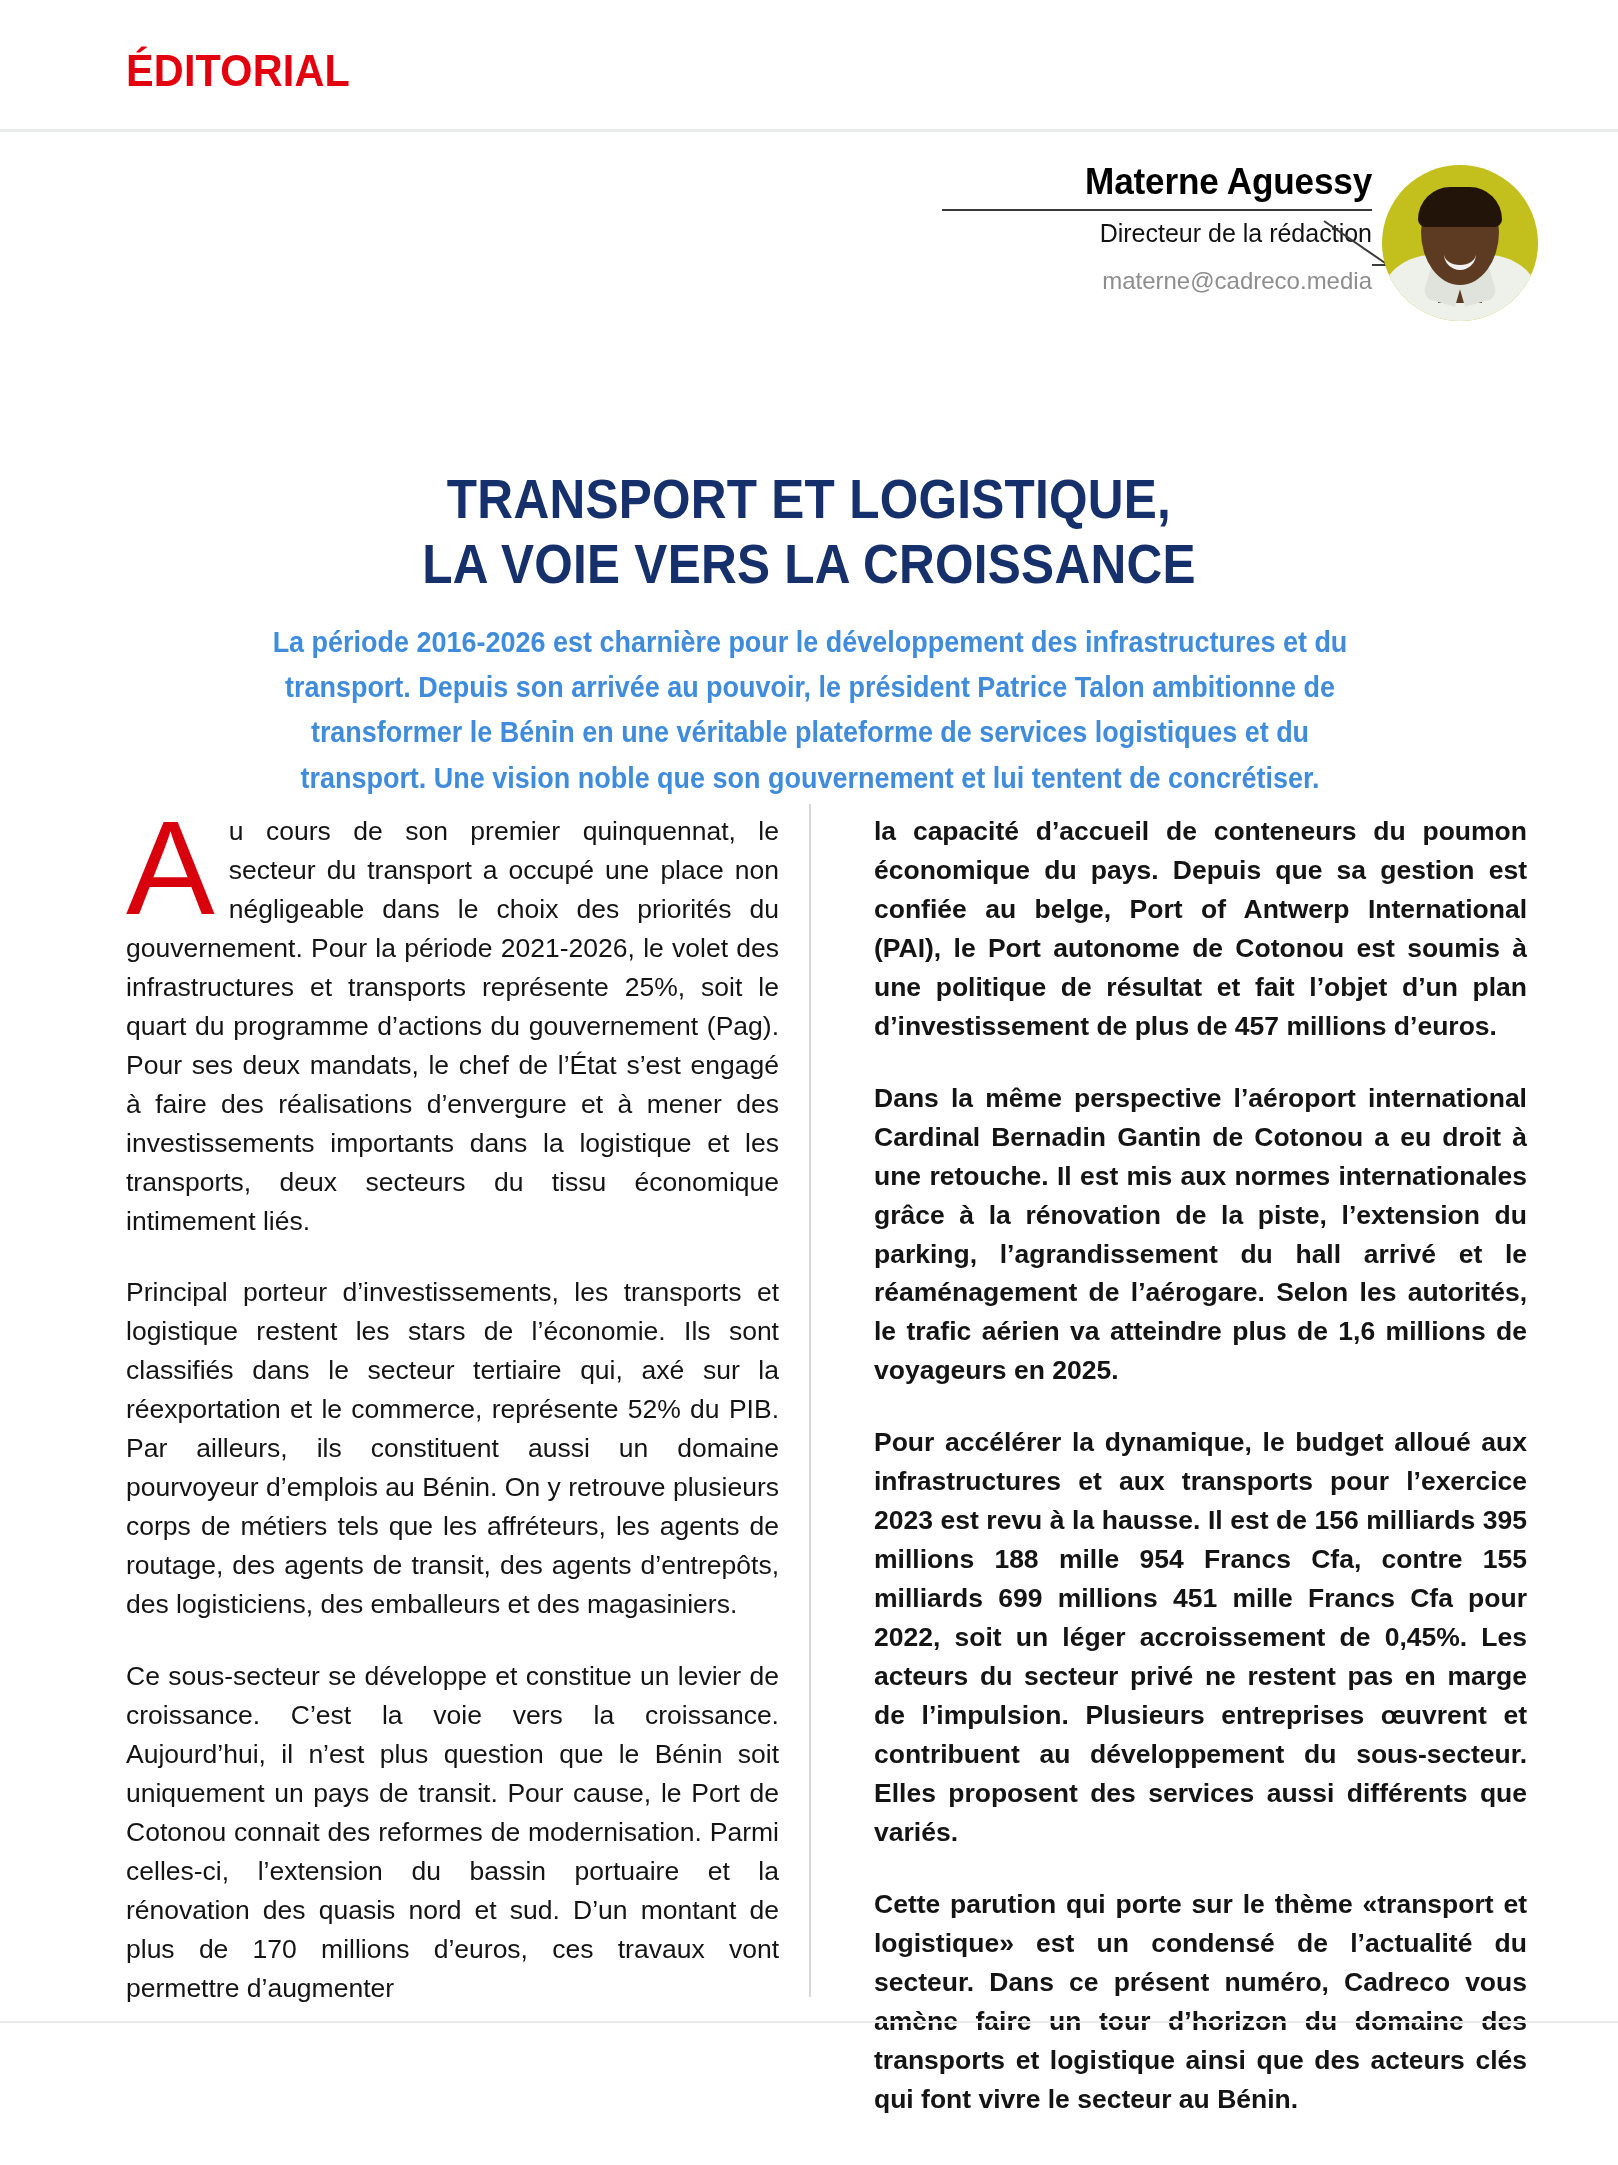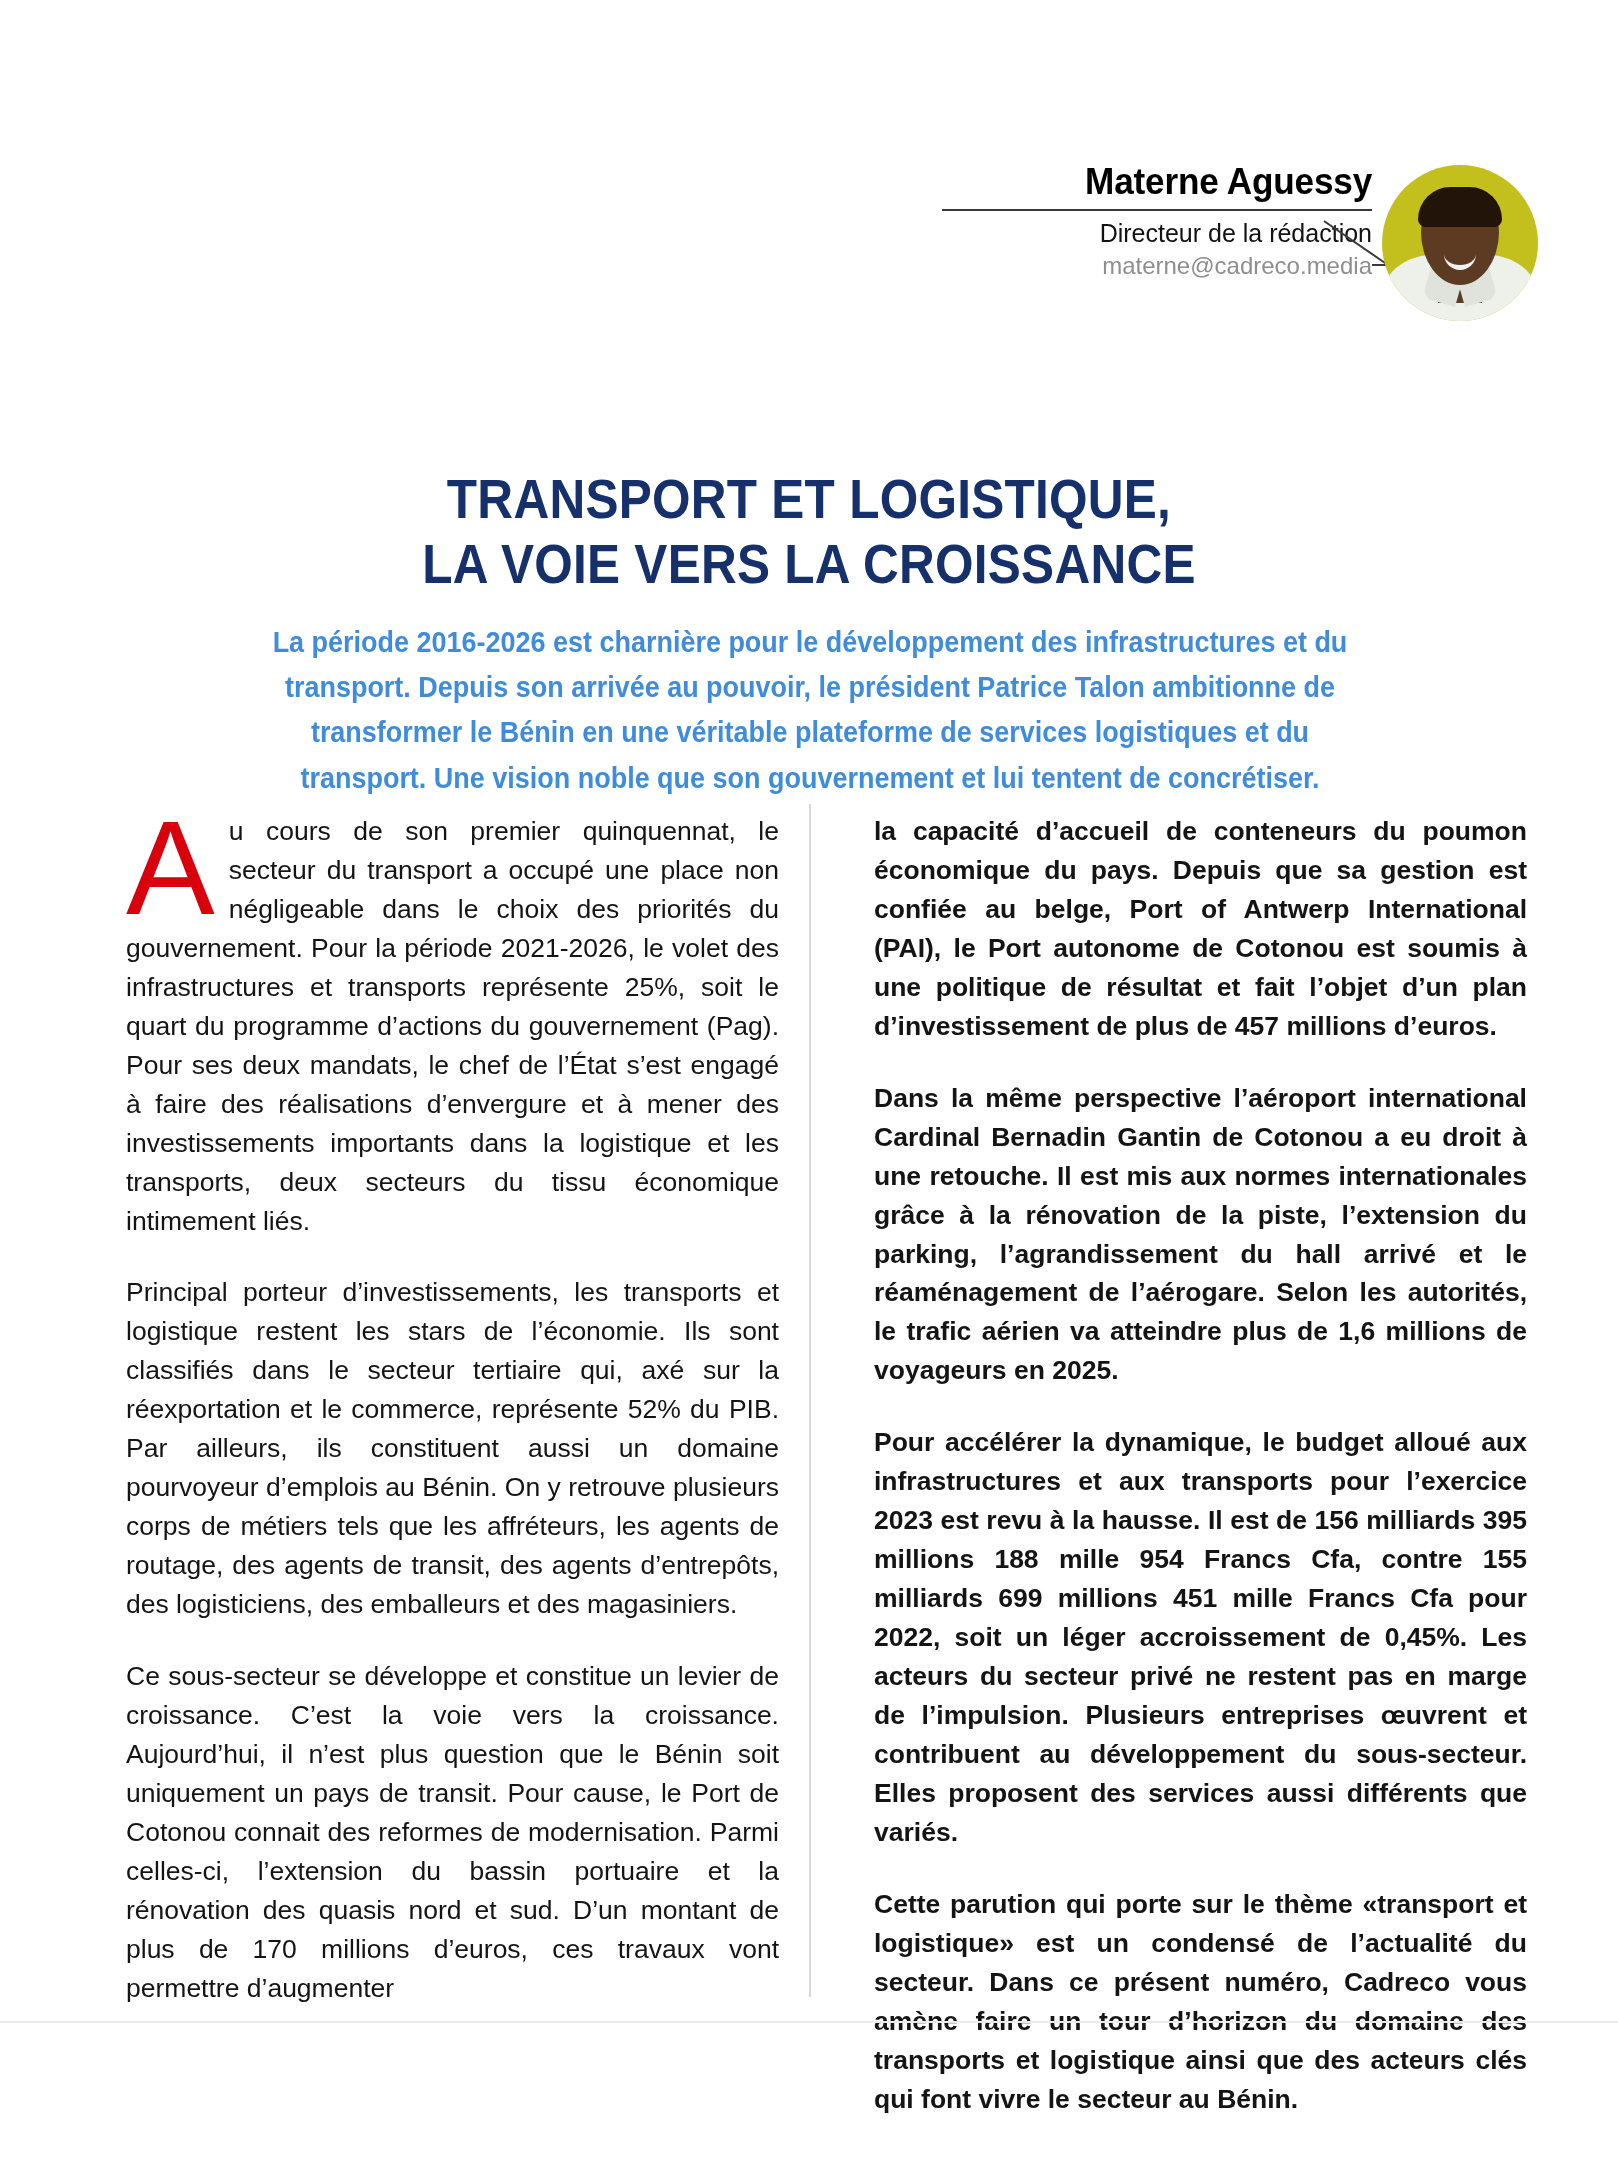--- a/index.html
+++ b/index.html
@@ -85,21 +85,21 @@
   }
   .author-role {
     margin-top: 8px;
     font-family: "Liberation Sans", sans-serif;
     font-size: 25px;
     color: #111111;
     line-height: 1.15;
     white-space: nowrap;
   }
   .author-email {
-    margin-top: 4px;
+    margin-top: 19px;
     font-family: "Liberation Sans", sans-serif;
     font-size: 24px;
     color: #8e8e8e;
     line-height: 1.15;
     white-space: nowrap;
   }
   .author-arrow {
     position: absolute;
     left: 404px;
     top: 56px;
@@ -313,20 +313,24 @@
     font-weight: bold;
     font-size: 24px;
     color: #111111;
   }
 </style>
 </head>
 <body>
 
 <div class="page">
 
+  <div class="masthead">
+    <div class="kicker">ÉDITORIAL</div>
+    <div class="masthead-rule"></div>
+  </div>
 
   <div class="author-block">
     <div class="author-text">
       <div class="author-name">Materne Aguessy</div>
       <div class="author-divider"></div>
       <div class="author-role">Directeur de la rédaction</div>
       <div class="author-email">materne@cadreco.media</div>
     </div>
     <svg class="author-arrow" viewBox="0 0 90 56">
       <path d="M2 2 L66 46" stroke="#3a3a3a" stroke-width="2" fill="none"></path>

